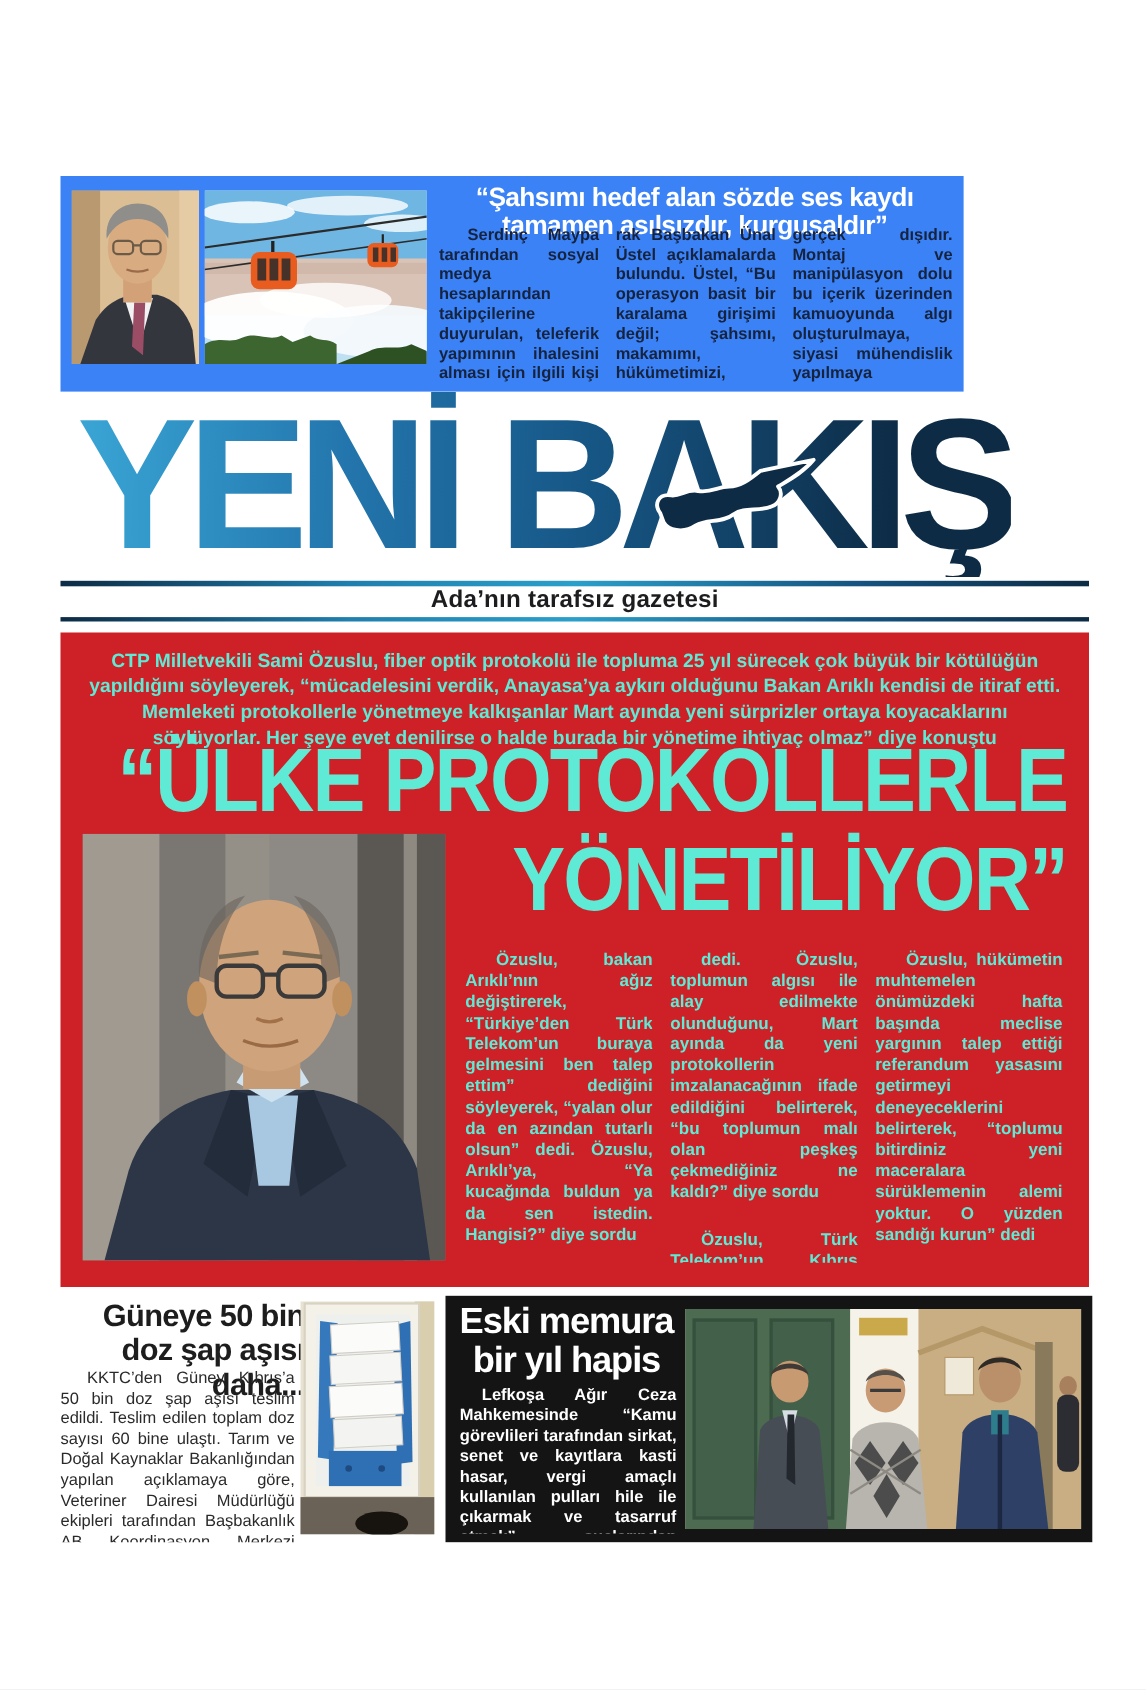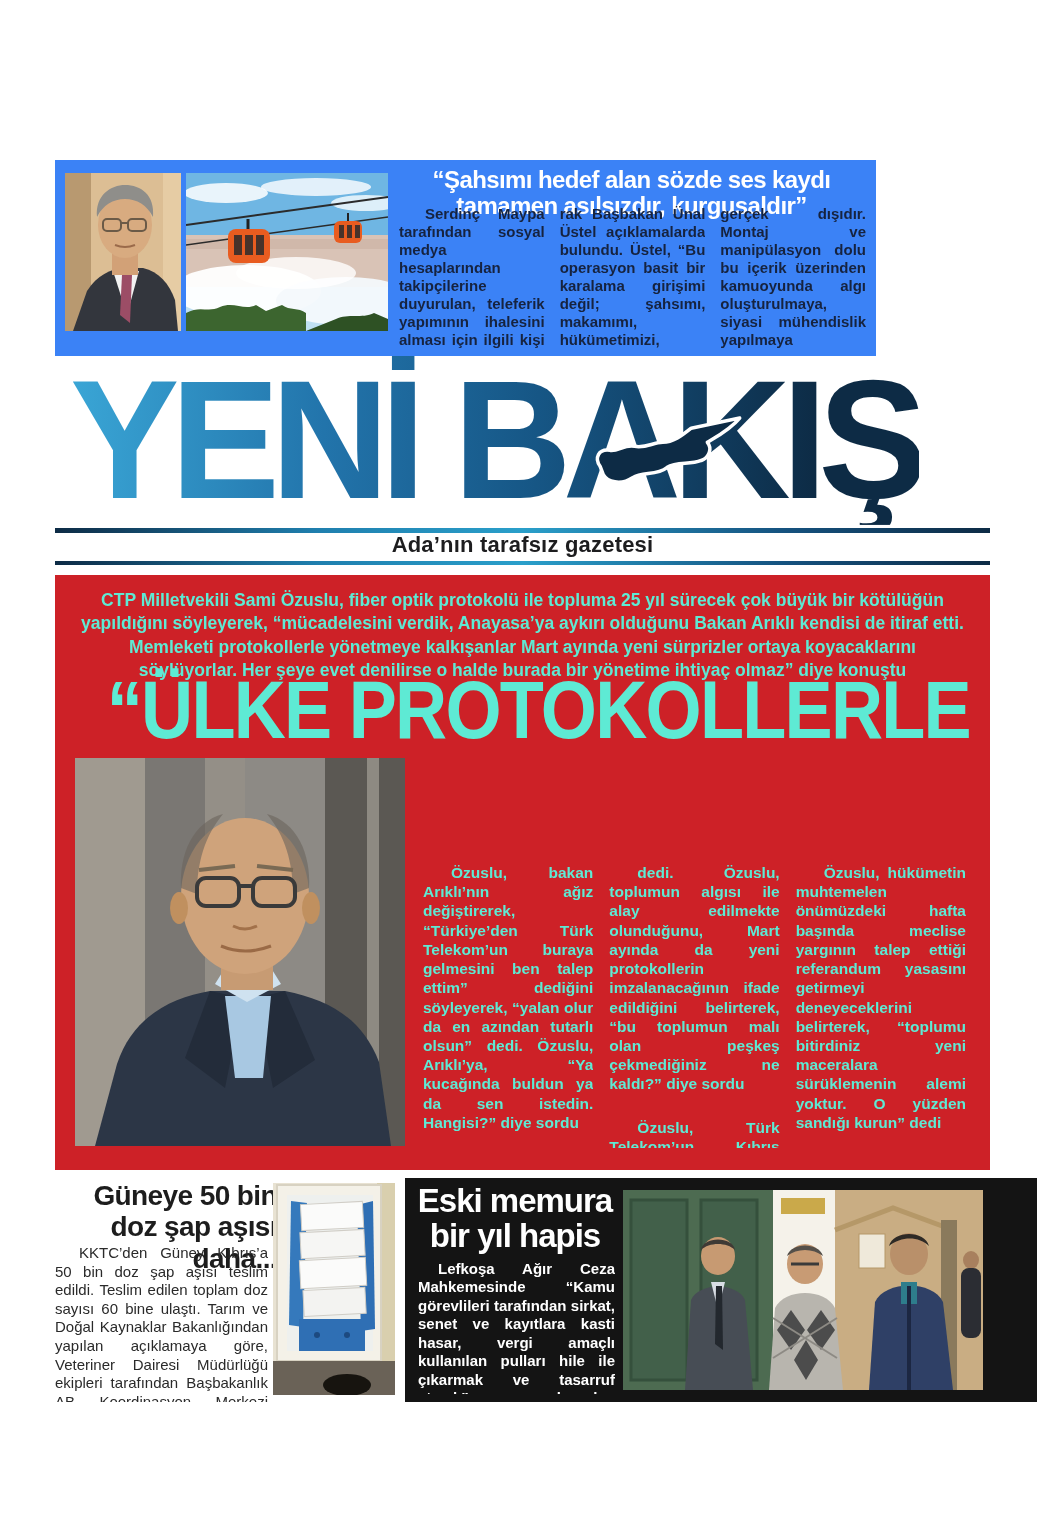--- a/index.html
+++ b/index.html
@@ -49,21 +49,21 @@
   .redcol p{margin:12px 0 24px 0;text-indent:28px;}
 
   
   .v-headline{position:absolute;left:55px;top:1180px;width:222px;margin:0;color:#1d1d1d;
         font-size:28px;font-weight:bold;line-height:1.12;letter-spacing:-0.6px;text-align:right;}
   .v-body{position:absolute;left:55px;top:1244px;width:213px;height:158px;margin:0;color:#2a2a2a;
         font-size:15px;line-height:1.24;text-align:justify;text-indent:24px;overflow:hidden;}
   .vaccinephoto{position:absolute;left:273px;top:1183px;width:122px;height:212px;}
 
   
-  .darkbox{position:absolute;left:405px;top:1178px;width:588px;height:224px;background:#141414;color:#fff;padding-left:44px;}
+  .darkbox{position:absolute;left:405px;top:1178px;width:588px;height:224px;background:#141414;color:#fff;}
   .c-headline{position:absolute;left:8px;top:6px;width:204px;margin:0;text-align:center;
         font-size:33px;font-weight:bold;line-height:1.06;letter-spacing:-1px;}
   .c-body{position:absolute;left:13px;top:82px;width:197px;height:134px;margin:0;font-size:15px;
         font-weight:bold;line-height:1.23;text-align:justify;text-indent:20px;overflow:hidden;}
   .menphoto{position:absolute;left:218px;top:12px;width:360px;height:200px;}
 
   svg{display:block;width:100%;height:100%;}
 </style>
 </head>
 <body>
@@ -140,20 +140,21 @@
       <span><span>Ağır:</span> <b>4049</b></span>
       <b>www.yenibakisgazetesi.com</b>
       <span>30 TL (KDV DAHİL)</span>
     </div>
   </div>
   <div class="rule r2"></div>
 
   <div class="redbox">
     <p class="lede">CTP Milletvekili Sami Özuslu, fiber optik protokolü ile topluma 25 yıl sürecek çok büyük bir kötülüğün yapıldığını söyleyerek, “mücadelesini verdik, Anayasa’ya aykırı olduğunu Bakan Arıklı kendisi de itiraf etti.  Memleketi protokollerle yönetmeye kalkışanlar Mart ayında yeni sürprizler ortaya koyacaklarını söylüyorlar. Her şeye evet denilirse o halde burada bir yönetime ihtiyaç olmaz” diye konuştu</p>
     <h1 class="bigline l1"><span>“ÜLKE PROTOKOLLERLE</span></h1>
+    <h1 class="bigline l2"><span>YÖNETİLİYOR”</span></h1>
 
     <div class="mainphoto">
       <svg viewBox="0 0 330 388" preserveAspectRatio="none">
         <rect width="330" height="388" fill="#8d8a85"></rect>
         <rect width="70" height="388" fill="#a59e92" opacity="0.8"></rect>
         <rect x="70" width="60" height="388" fill="#75726e" opacity="0.8"></rect>
         <rect x="250" width="80" height="388" fill="#55524e" opacity="0.9"></rect>
         <rect x="130" width="40" height="388" fill="#9b948a" opacity="0.5"></rect>
         <rect x="292" y="0" width="12" height="388" fill="#c2bcb2" opacity="0.5"></rect>
         <path d="M20,388 L42,306 C58,258 96,240 135,233 L210,233 C256,242 288,262 304,304 L316,388 Z" fill="#2c3646"></path>

